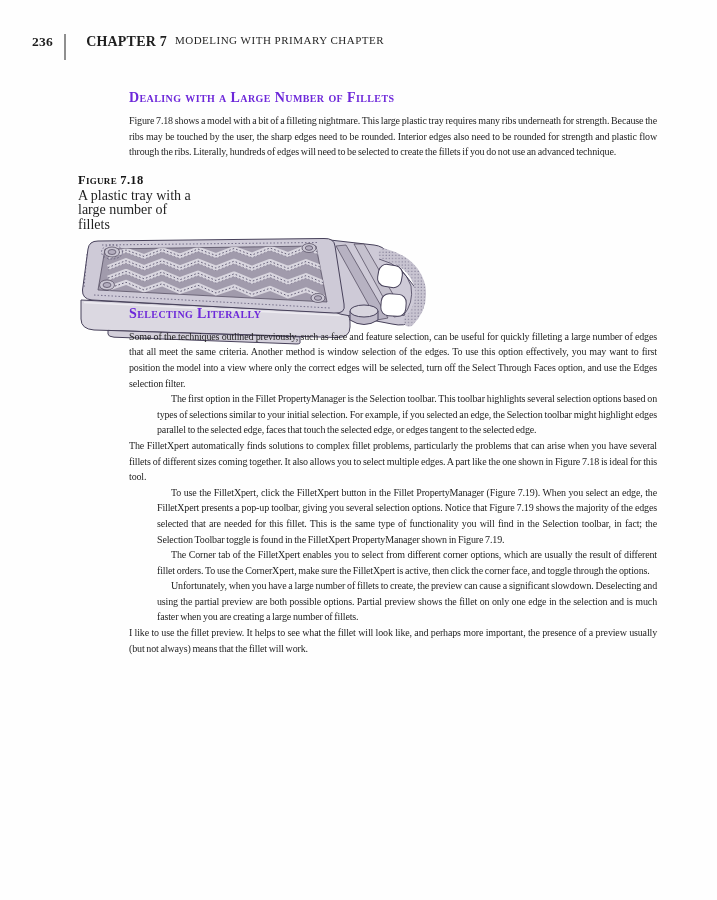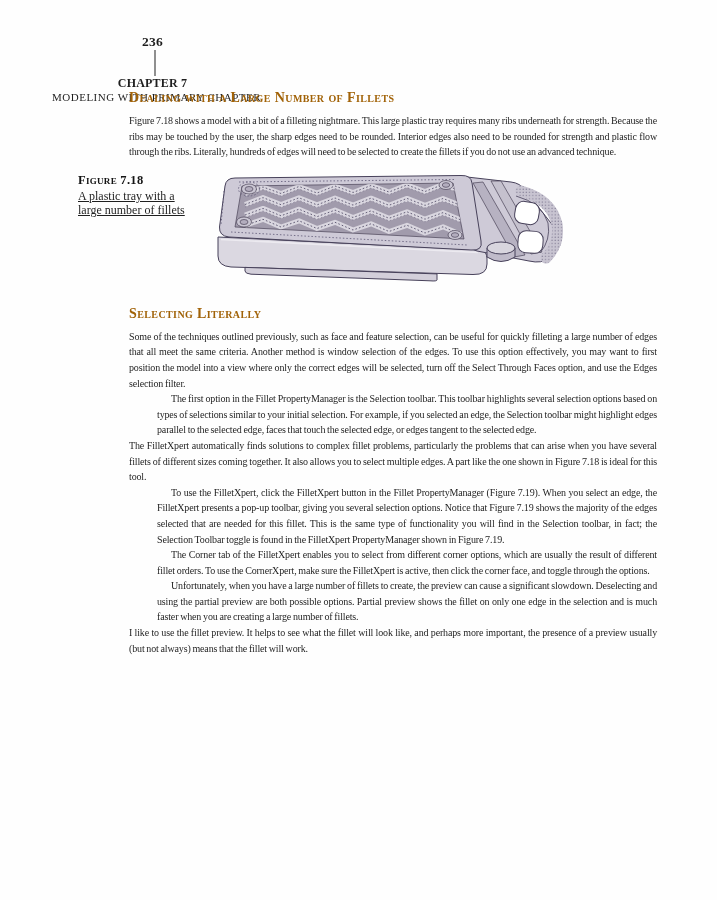--- a/index.html
+++ b/index.html
@@ -7,60 +7,61 @@
     position:relative;
     width:717px; height:900px;
     background:#fefefe;
     overflow:hidden;
     font-family:"Liberation Serif", serif;
     color:#1f1f1f;
   }
 
   
   .running-head {
-    position:absolute; top:34px; left:44px;
-    display:flex; align-items:center;flex-direction:column;
+    position:absolute; top:34px; left:32px;
+    display:flex; align-items:flex-start;
   }
   .rh-num { font-weight:700; font-size:13.5px; letter-spacing:0.3px; }
   .rh-bar { width:2px; height:26px; background:#8f8f8f; margin:0 7px 0 11px; }
-  .rh-chapter { font-weight:700; font-size:12px; letter-spacing:0.2px; }
+  .rh-chapter { font-weight:700; font-size:14px; letter-spacing:0.2px;margin-left:13px; }
   .rh-title { font-size:11px; letter-spacing:0.5px; margin-left:8px; }
 
   
   .content {
     position:absolute; top:90px; left:129px; width:528px;
   }
   .h {
     font-size:14px; font-weight:700;
     font-variant:small-caps;
     letter-spacing:0.4px;
     margin:20px 0 7px 0;
-    color:#a16207;
+    color:#6d28d9;
   }
   .sec-first .h { margin-top:0; }
   .p {
     margin:0;
     font-size:10px; line-height:15.6px;
     text-align:justify;
     letter-spacing:-0.15px; word-spacing:-0.5px;
   }
   .p.ind { text-indent:14px;margin-left:28px; }
 
   
   .figure-row {
     display:flex;
     margin:9px 0 0 -51px;
     height:117px;
+    flex-direction:column;
   }
   .fig-caption { width:137px; flex:none; padding-top:4px; }
   .fig-label {
     font-weight:700; font-variant:small-caps;
     font-size:12.5px; letter-spacing:0.3px; color:#141414;
   }
-  .fig-text { font-size:12px; line-height:14.5px; width:118px; margin-top:1px;text-decoration:underline; }
+  .fig-text { font-size:14px; line-height:14.5px; width:118px; margin-top:1px; }
   .fig-art { flex:none; }
 
   
   .ol { stroke:#47415a; stroke-width:1; stroke-linejoin:round; }
   .thin { stroke:#4a4458; stroke-width:0.7; stroke-linejoin:round; }
   .rib-band { fill:none; stroke:#d9d6df; stroke-width:5; stroke-linejoin:round; }
   .rib-dots { fill:none; stroke:#56506b; stroke-width:0.9; stroke-dasharray:1.6 2.1; stroke-linejoin:round; }
   .rib-shade { fill:none; stroke:#847e93; stroke-width:0.8; stroke-dasharray:1.6 2.1; }
   .rim-dots { fill:none; stroke:#5d5775; stroke-width:0.8; stroke-dasharray:1.5 2; }
 </style>

